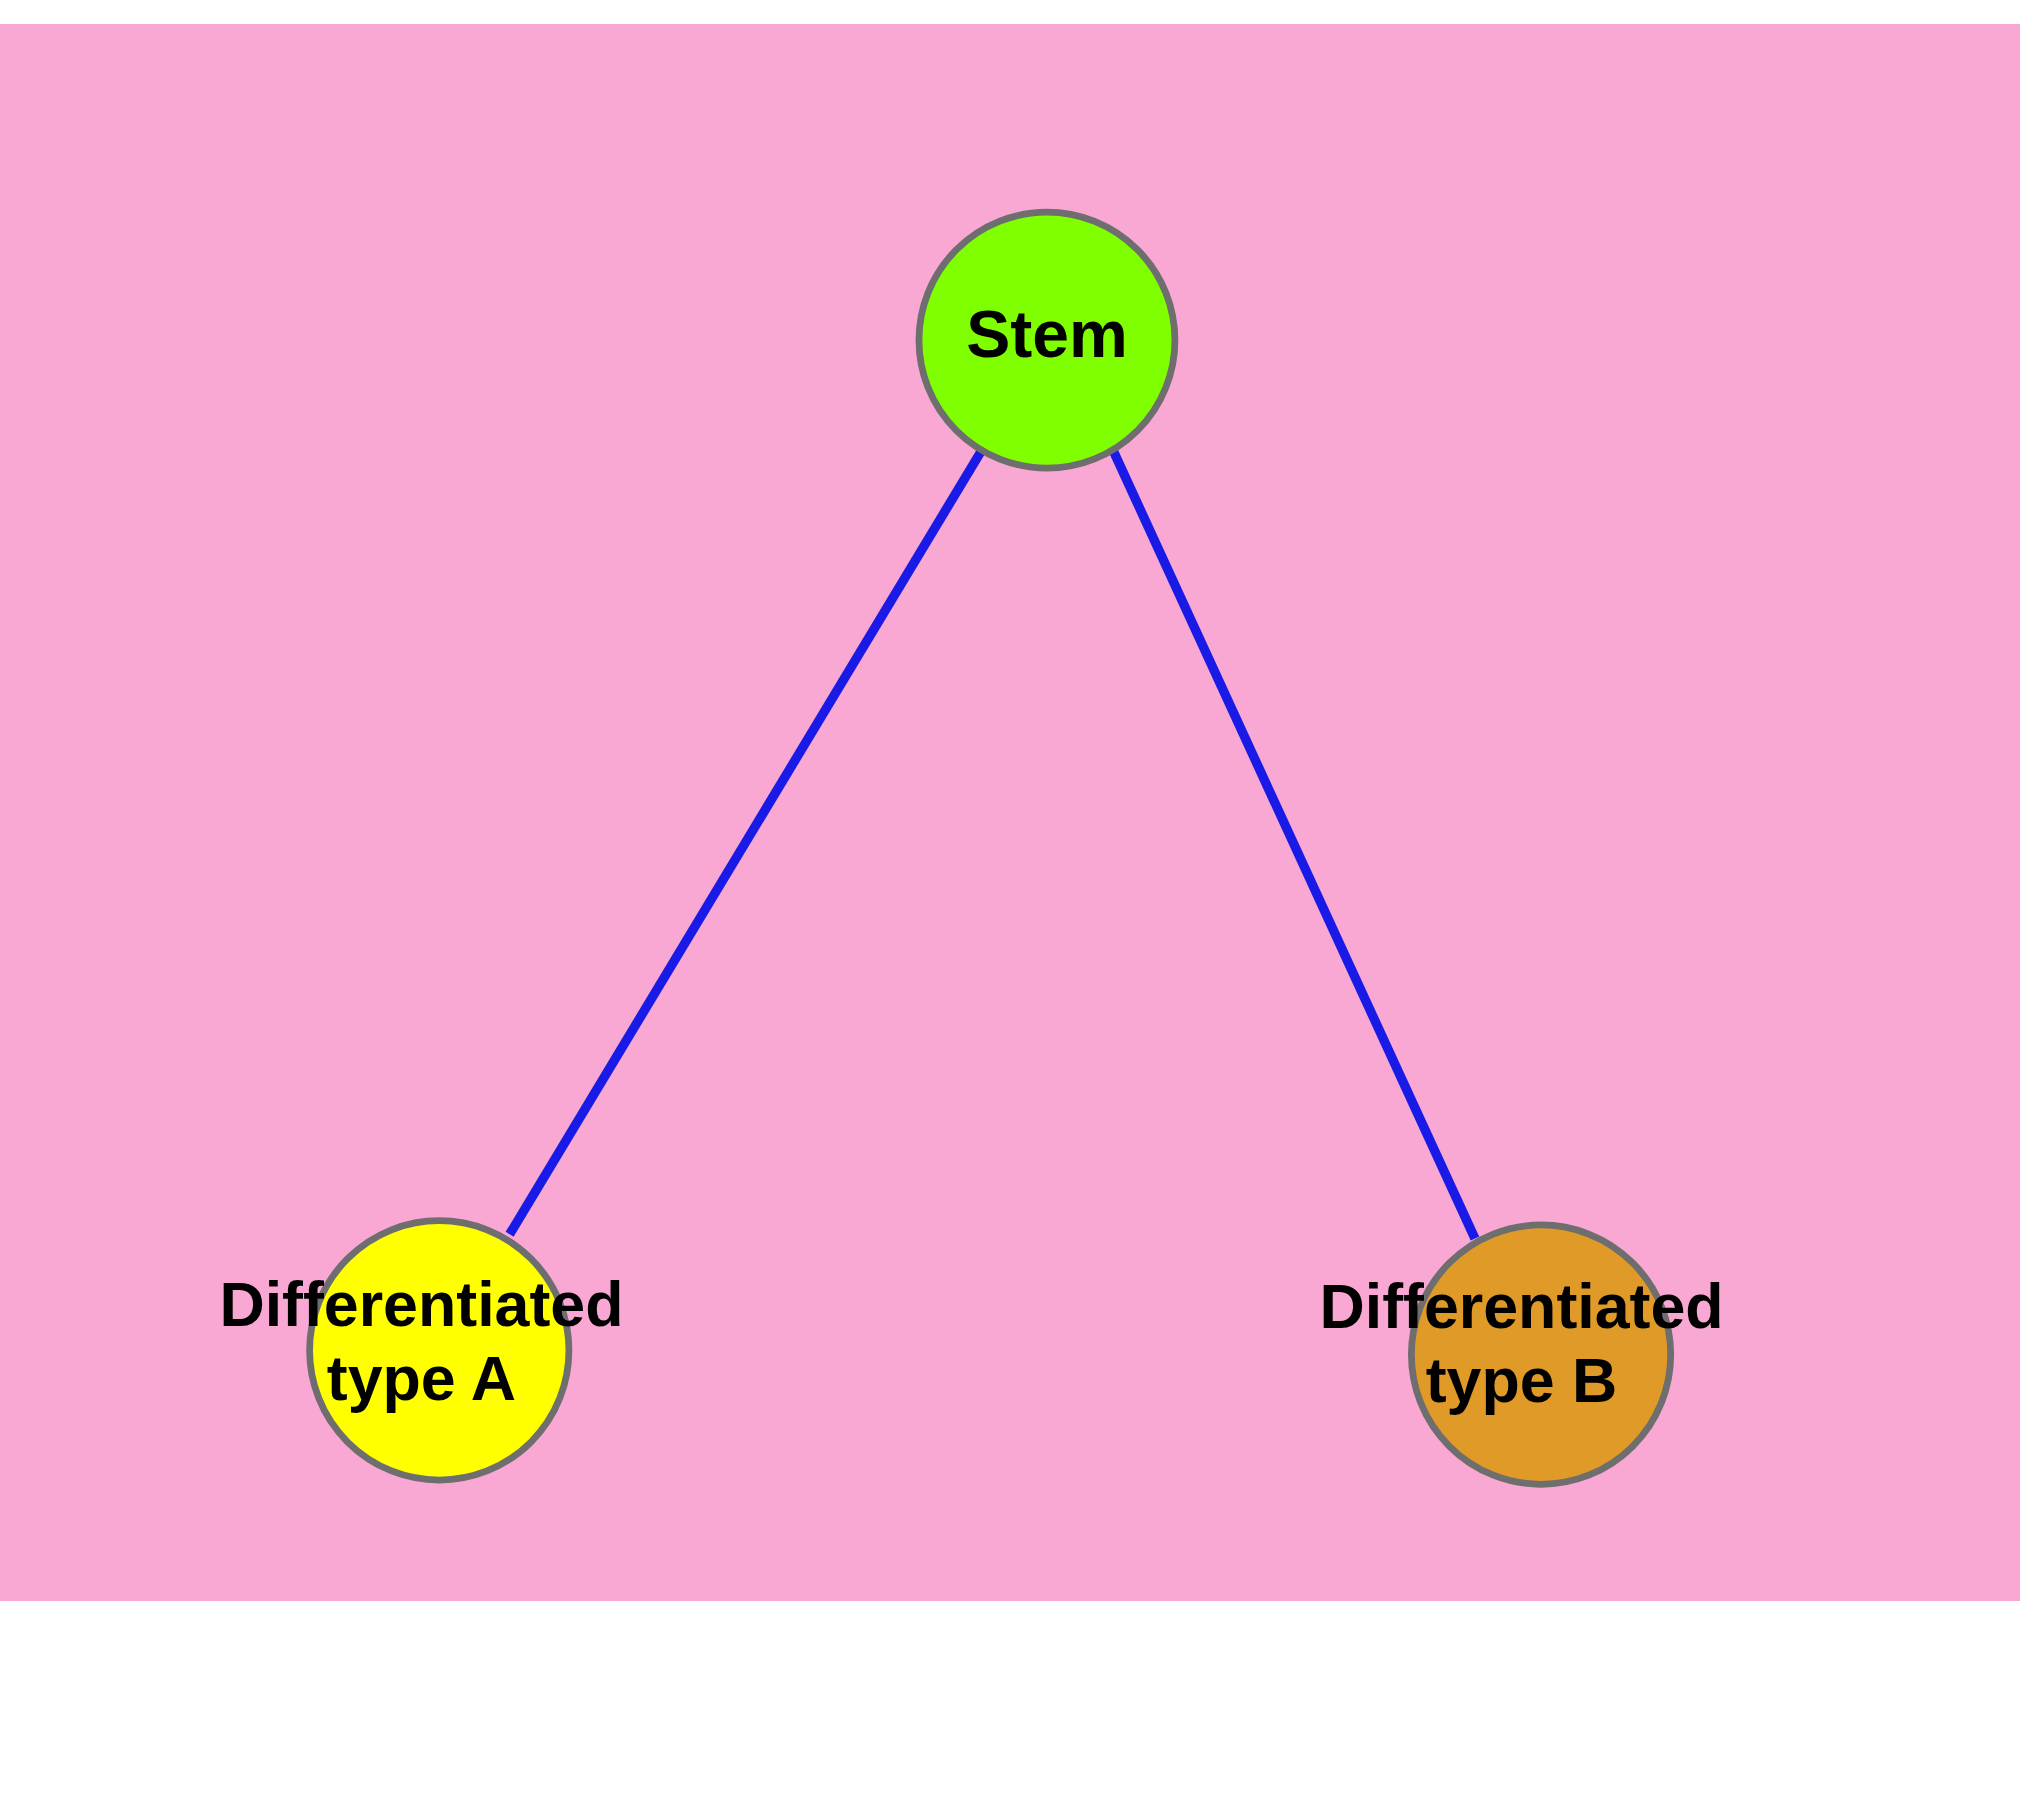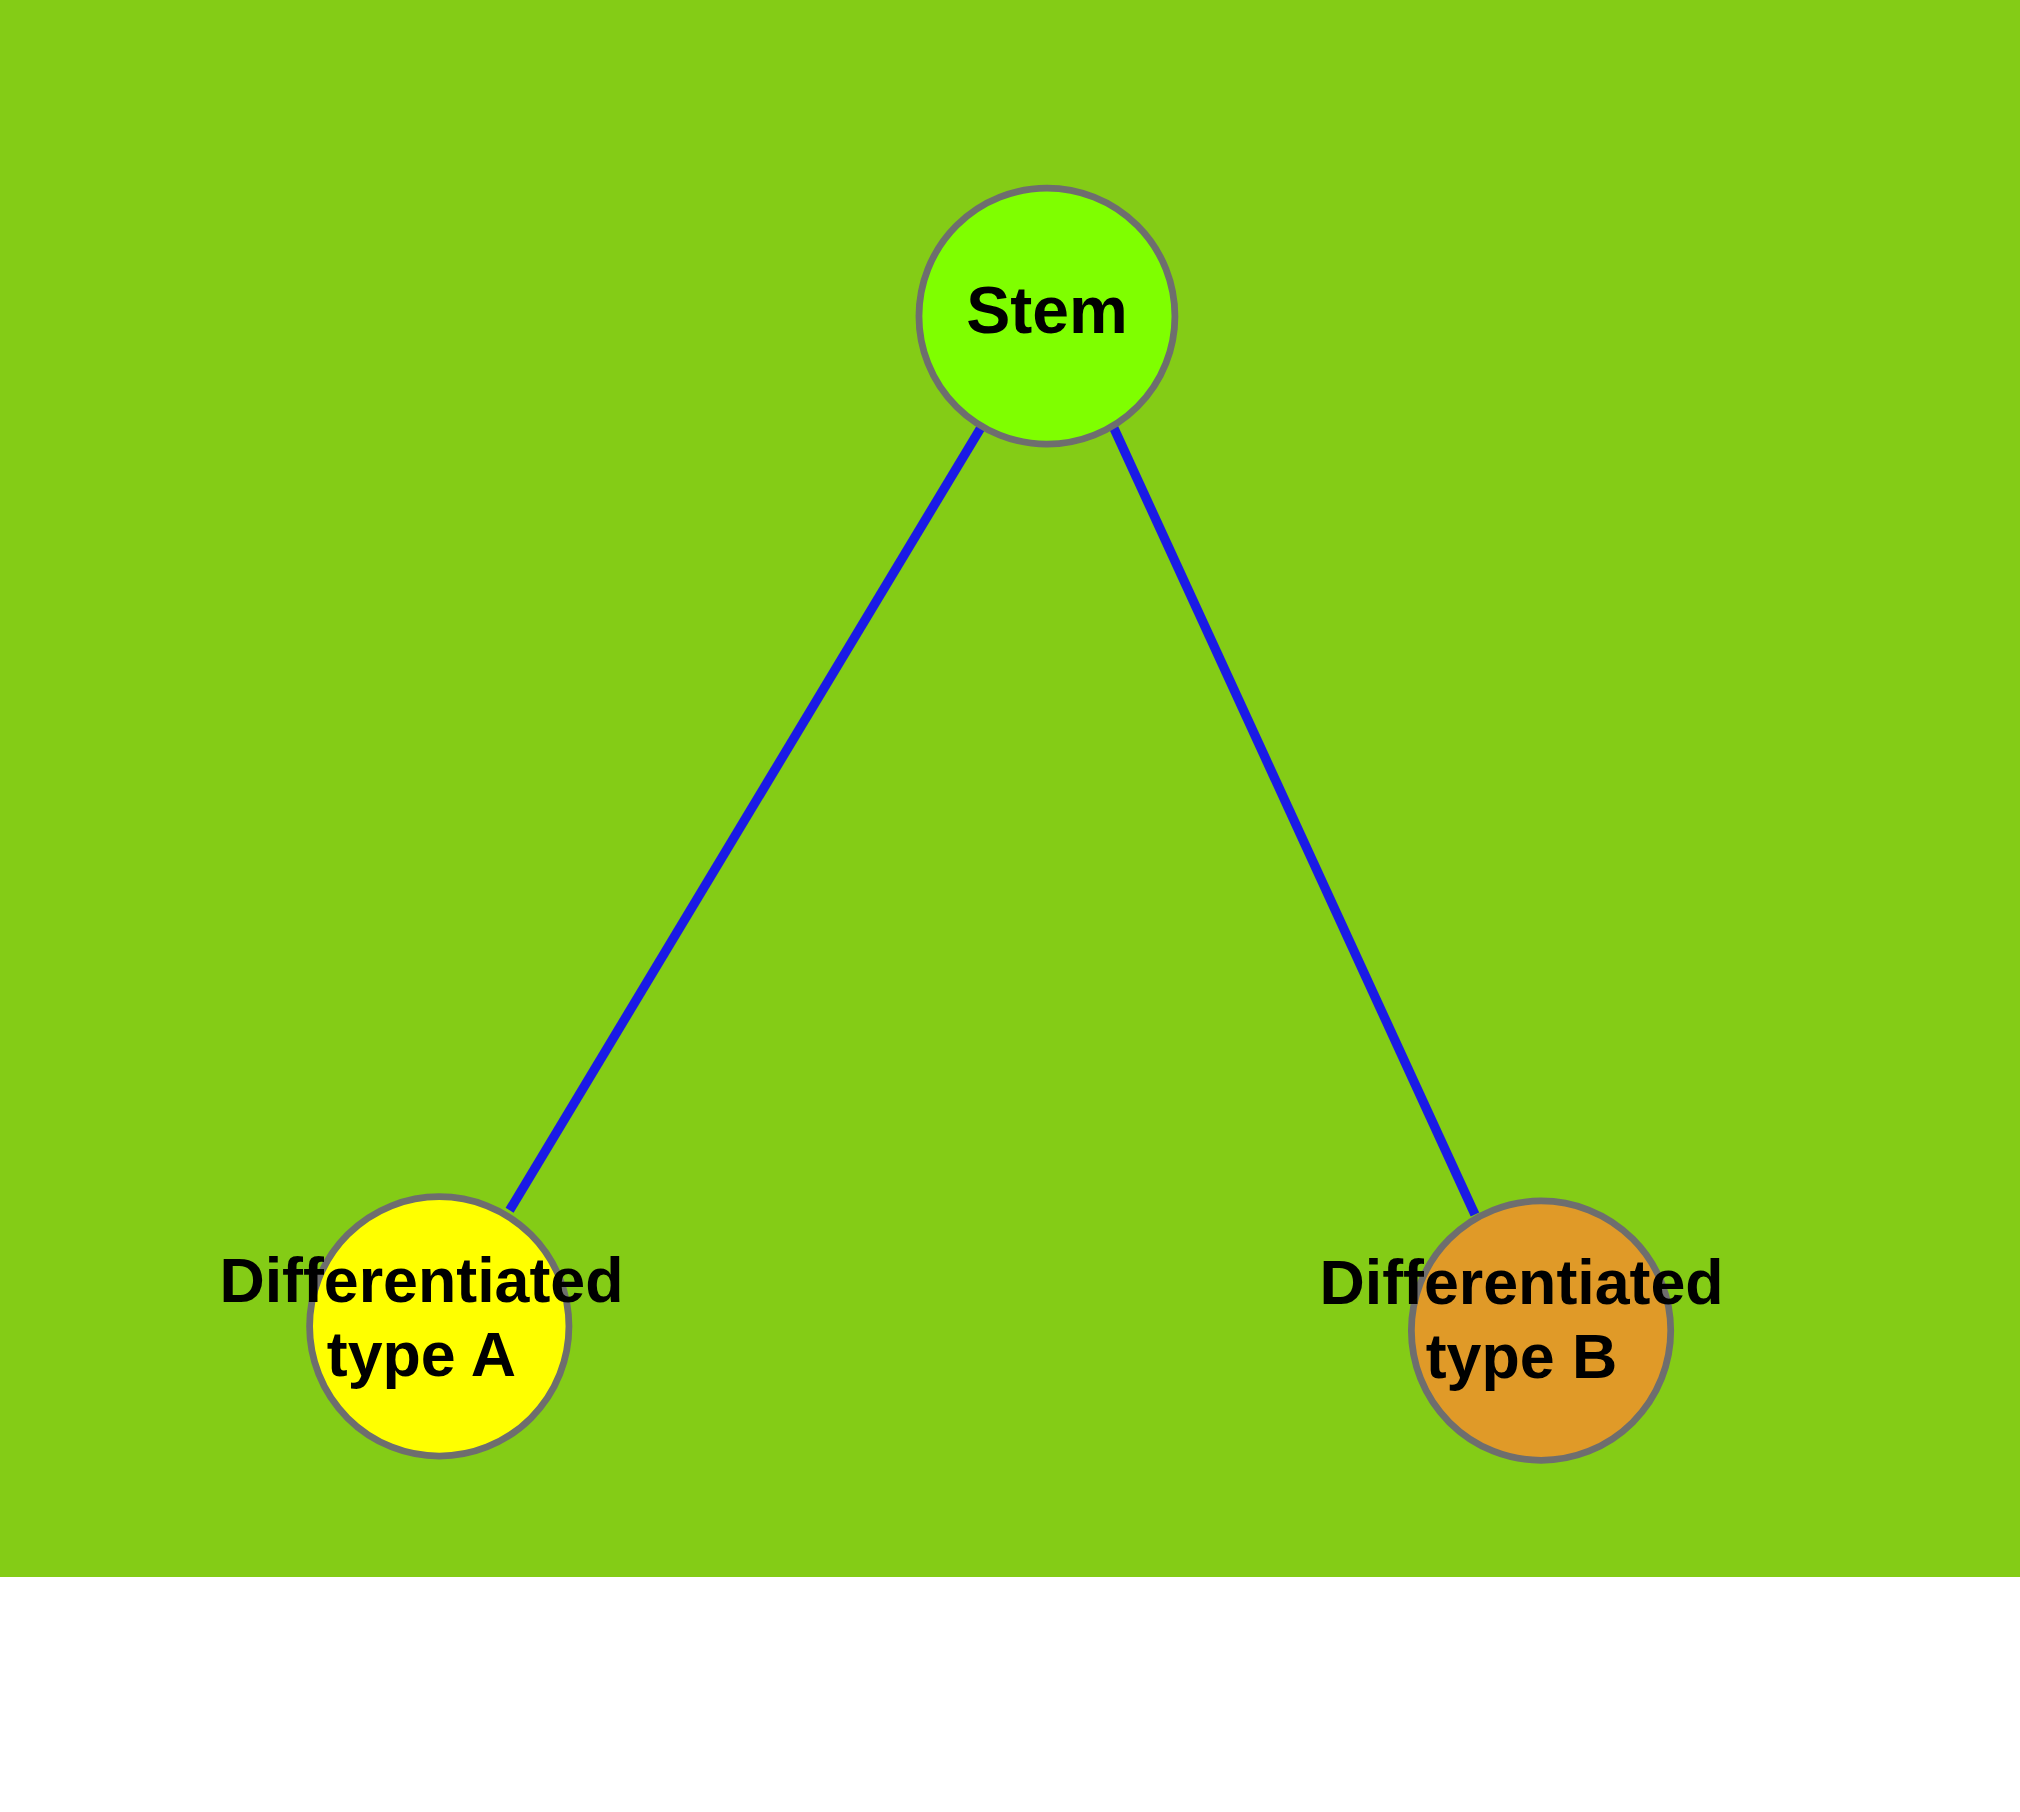--- a/index.html
+++ b/index.html
@@ -36,21 +36,21 @@
     fill: #000000;
     text-anchor: middle;
     dominant-baseline: middle;
     paint-order: normal;
     white-space: pre;
   }
 </style>
 </head>
 <body>
 
-<div id="canvas" style="width: 2021px; height: 1577px; background: #84cc16;">
+<div id="canvas" style="width: 2021px; height: 1577px; background: #f9a8d4; margin-top: 24px;">
   <svg id="graph-svg" viewBox="0 0 2384 2138">
     <g id="edges-layer">
         <line class="edge-line" x1="1158" y1="503" x2="601" y2="1428" stroke="#1a1ae6" stroke-width="11"></line>
         <line class="edge-line" x1="1313" y1="503" x2="1740" y2="1433" stroke="#1a1ae6" stroke-width="11"></line>
       </g>
     <g id="nodes-layer">
         <circle class="node-circle" cx="1235" cy="373" r="151" fill="#7fff00" stroke="#6e6e6e" stroke-width="8"></circle>
         <circle class="node-circle" cx="518" cy="1565" r="153" fill="#ffff00" stroke="#6e6e6e" stroke-width="8"></circle>
         <circle class="node-circle" cx="1818" cy="1570" r="153" fill="#e09a28" stroke="#6e6e6e" stroke-width="8"></circle>
       </g>

